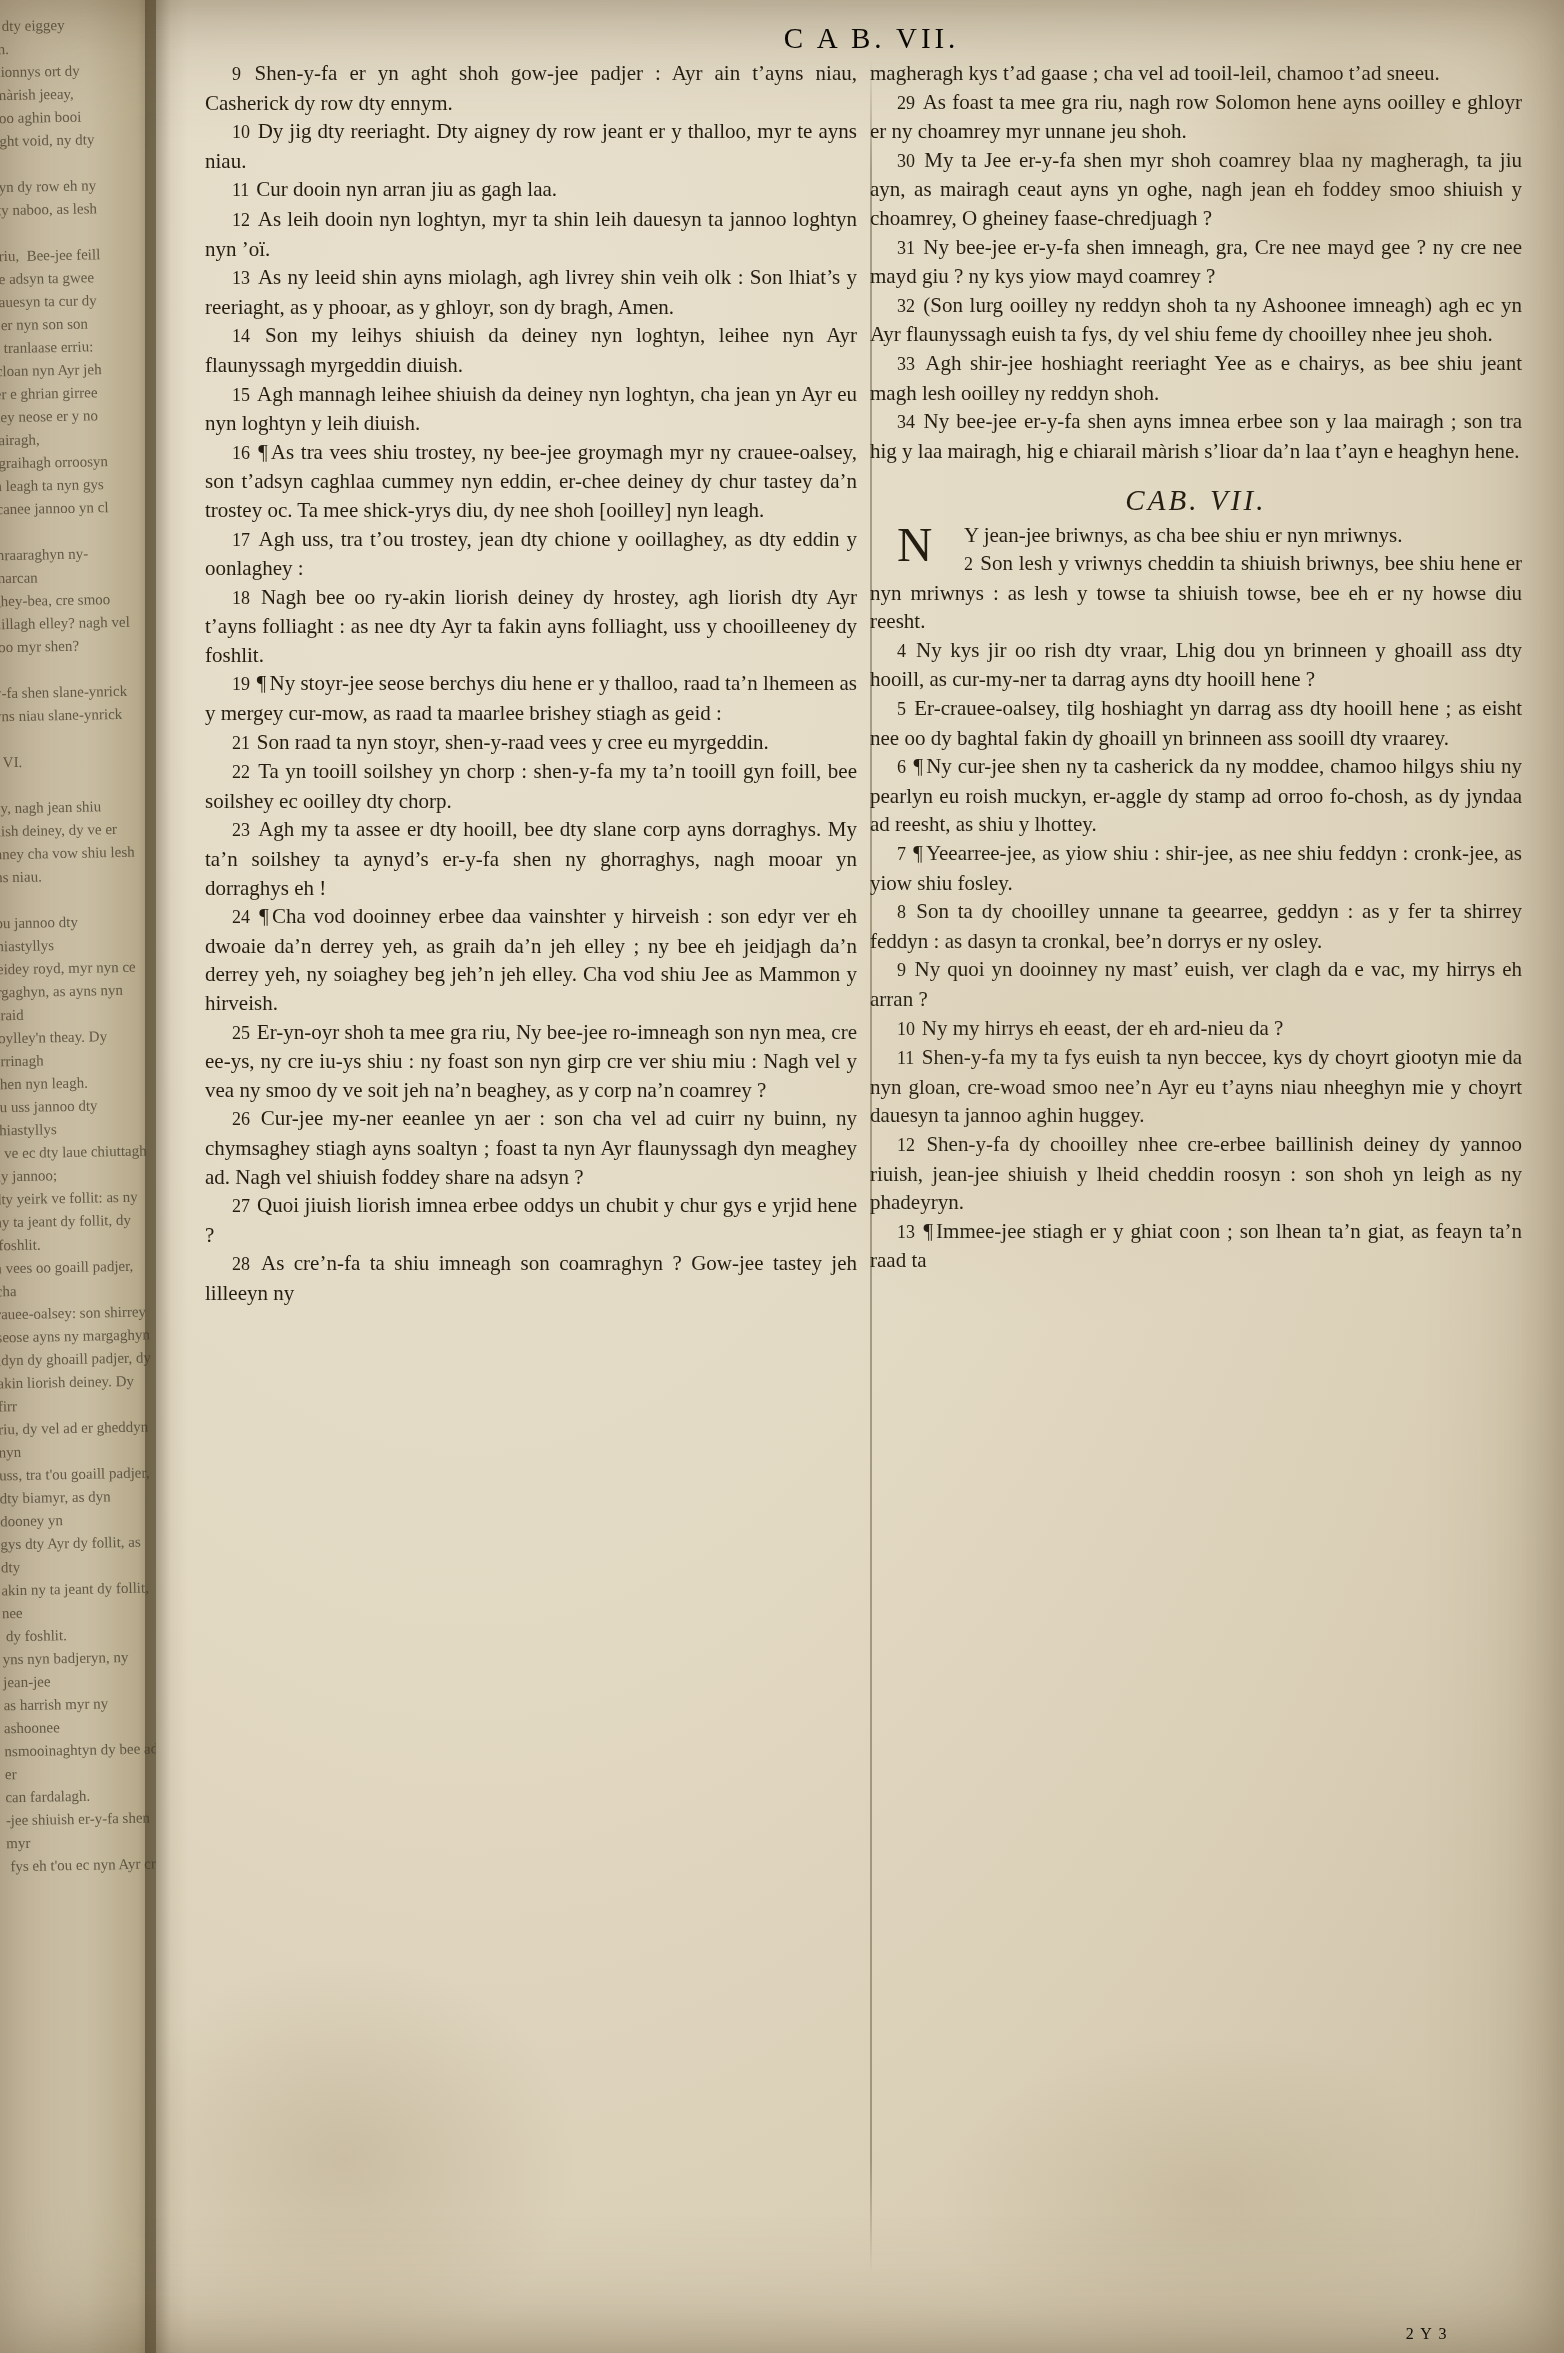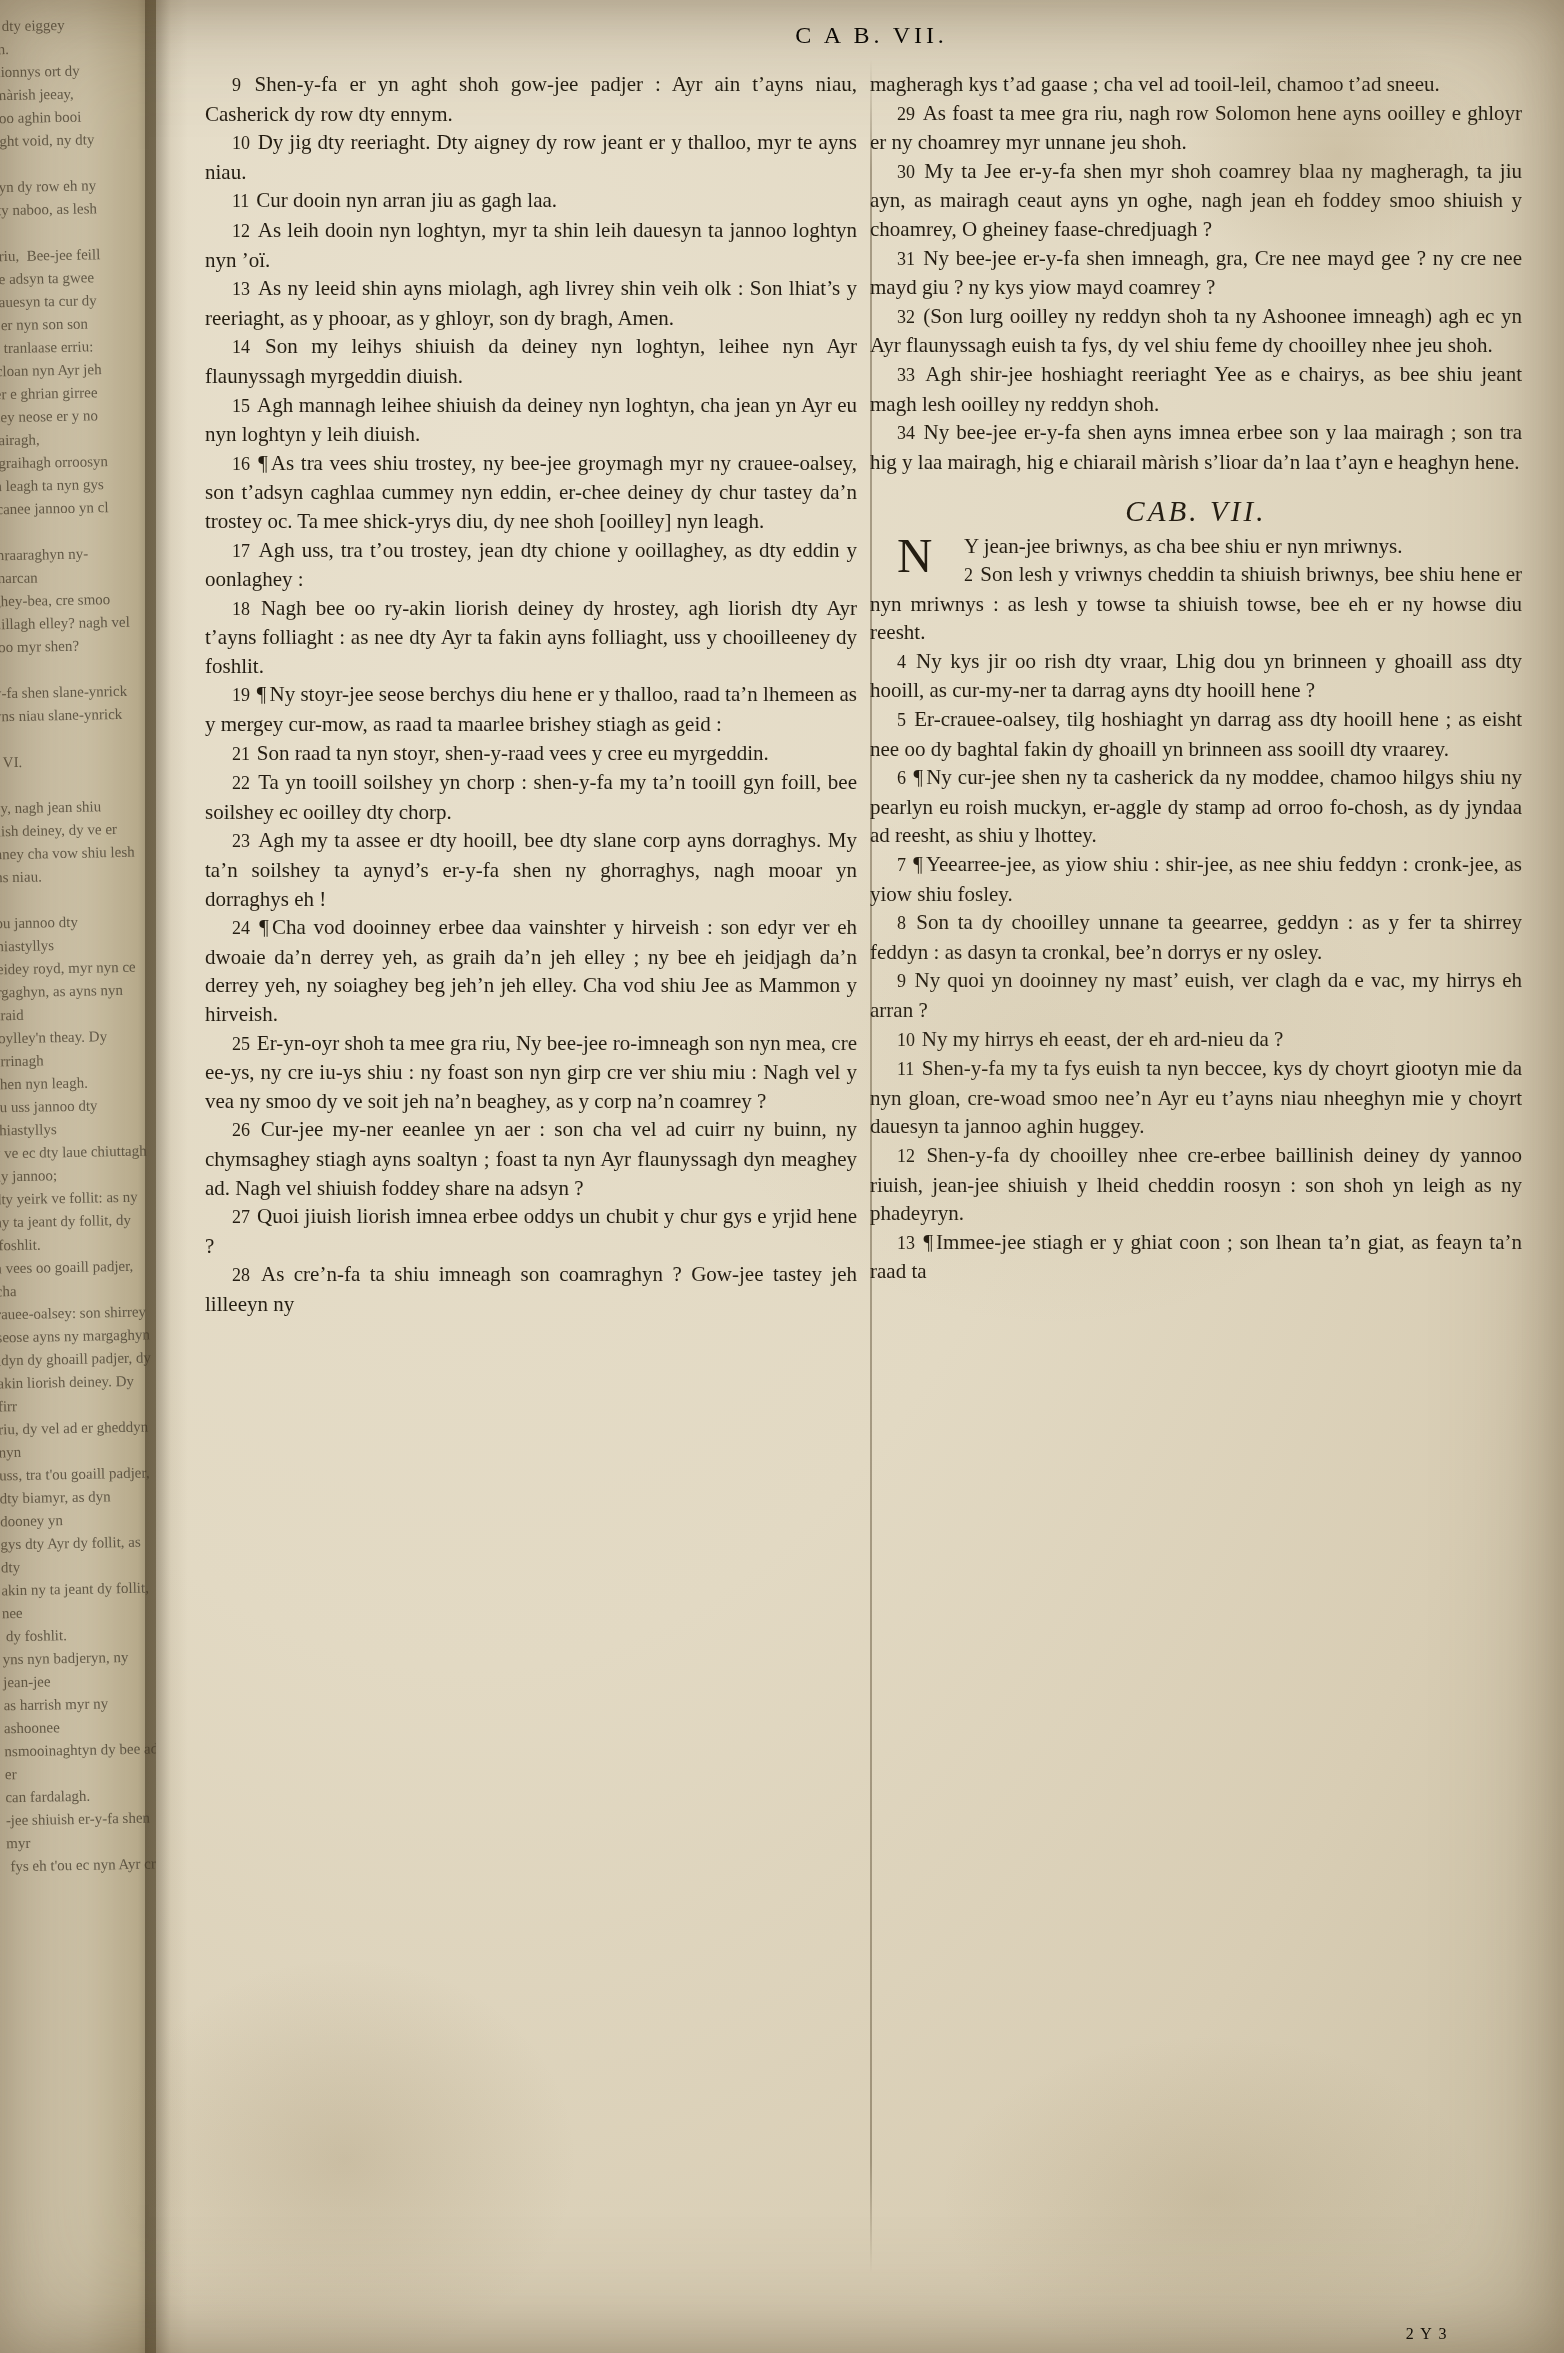--- a/index.html
+++ b/index.html
@@ -32,25 +32,25 @@
     position:absolute;left:145px;top:0;width:43px;height:2354px;
     background:linear-gradient(to right, rgba(60,48,28,.55), rgba(120,104,74,.10) 60%, rgba(255,255,255,0) 100%);
     pointer-events:none;
   }
   
   #sheet{
     position:absolute;left:178px;top:0;width:1387px;height:2354px;
   }
   #header{
     position:absolute;top:22px;left:0;width:1387px;text-align:center;
-    font-size:24px;letter-spacing:3.9px;
+    font-size:29px;letter-spacing:3.9px;
   }
   #cols{
     position:absolute;top:59px;left:27px;width:1330px;height:2254px;
-    display:flex;gap:13px;margin-top:11px;
+    display:flex;gap:13px;
   }
   .col{
     width:652px;
     font-size:21px;
     line-height:28.6px;
     text-align:justify;
     text-justify:inter-word;
     color:#241d12;
     hyphens:manual;
   }

